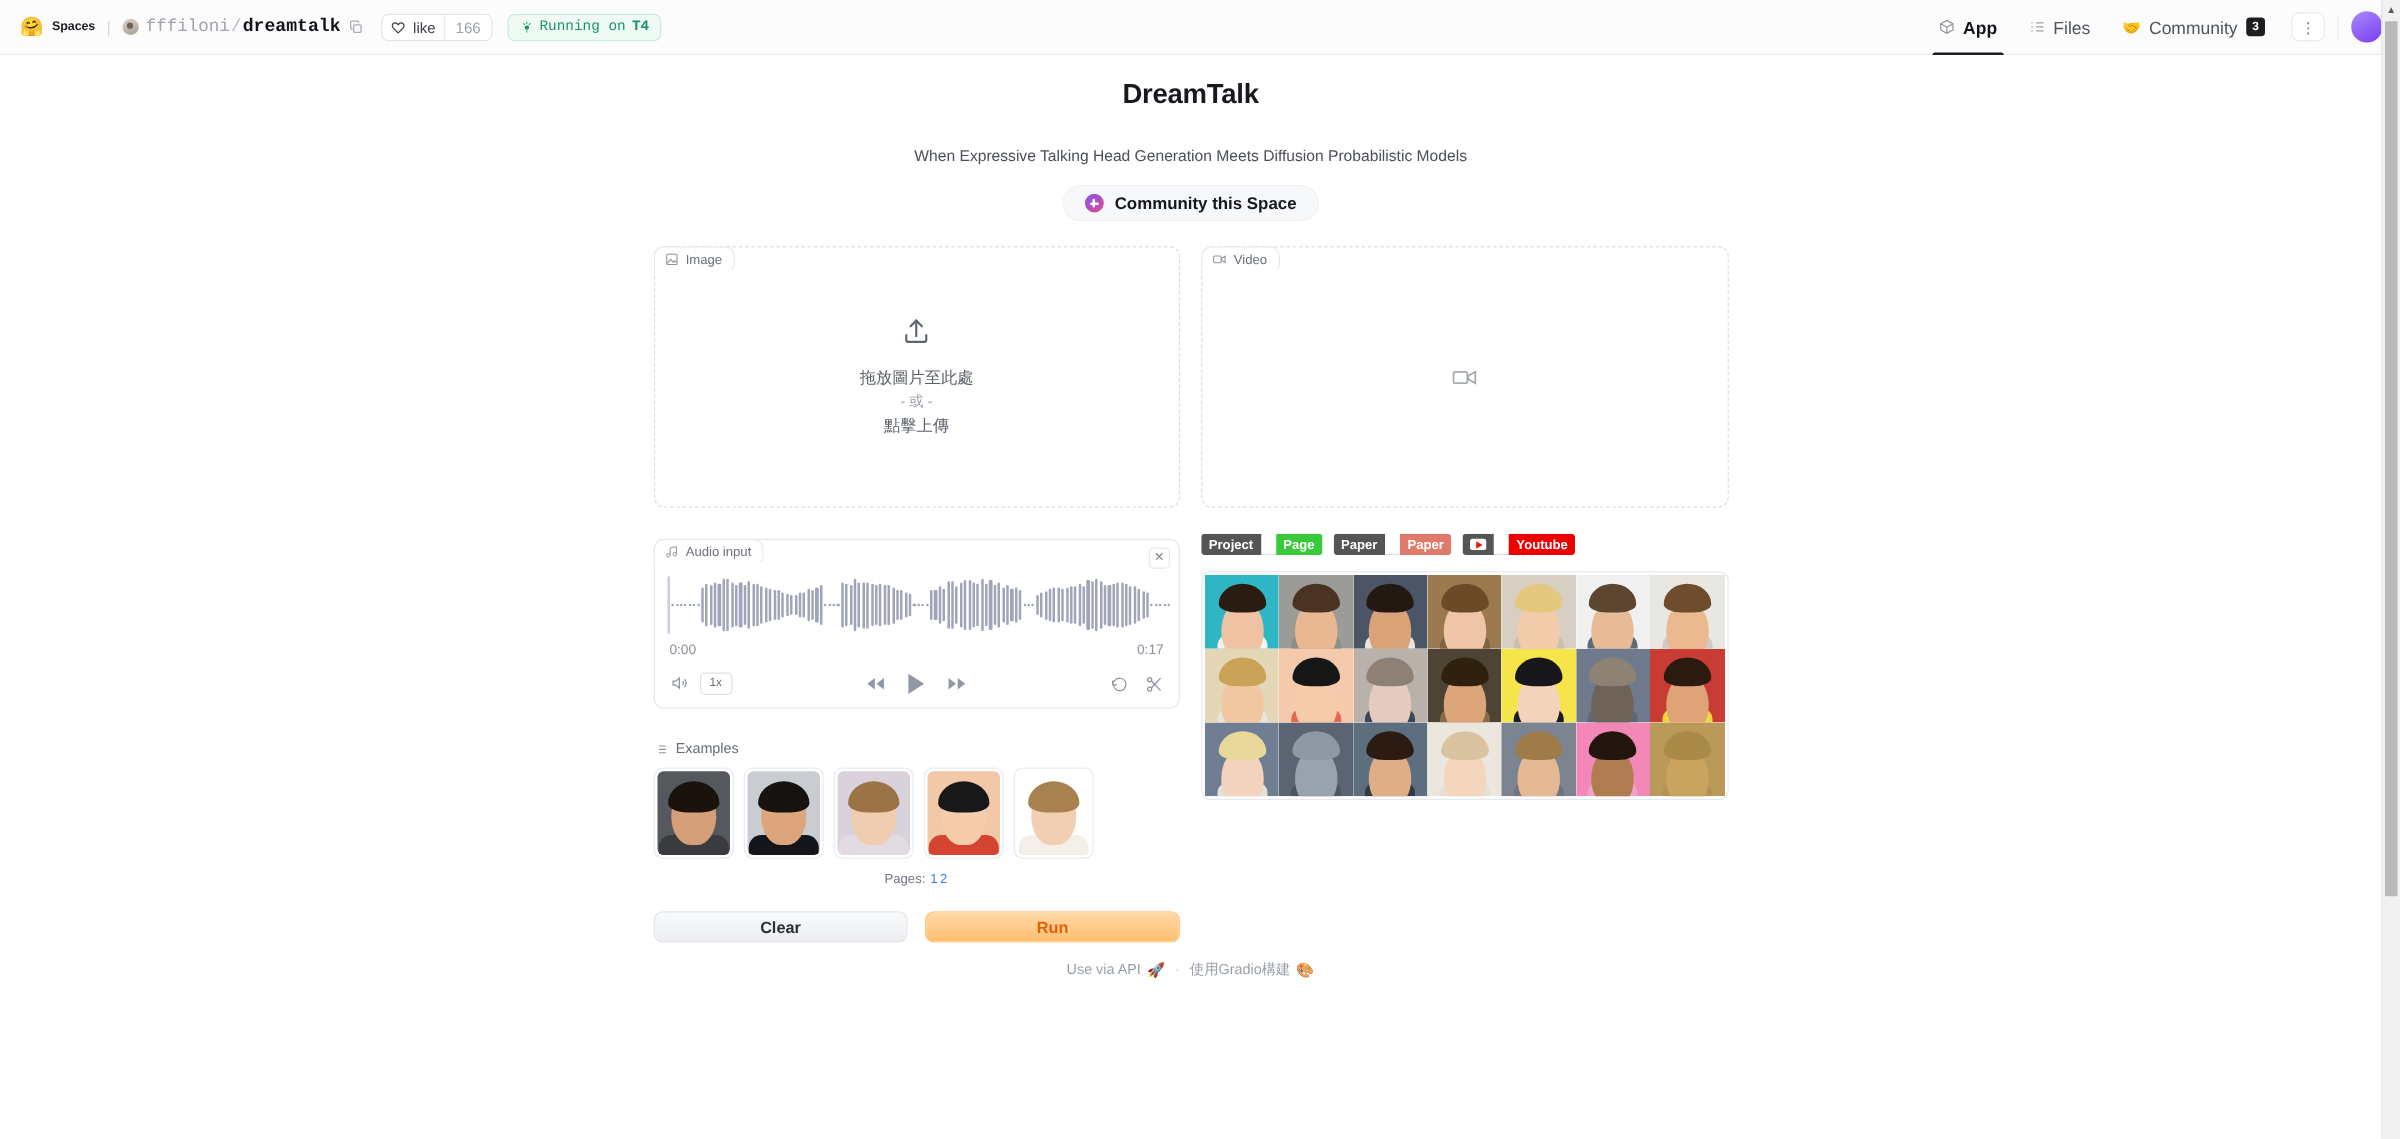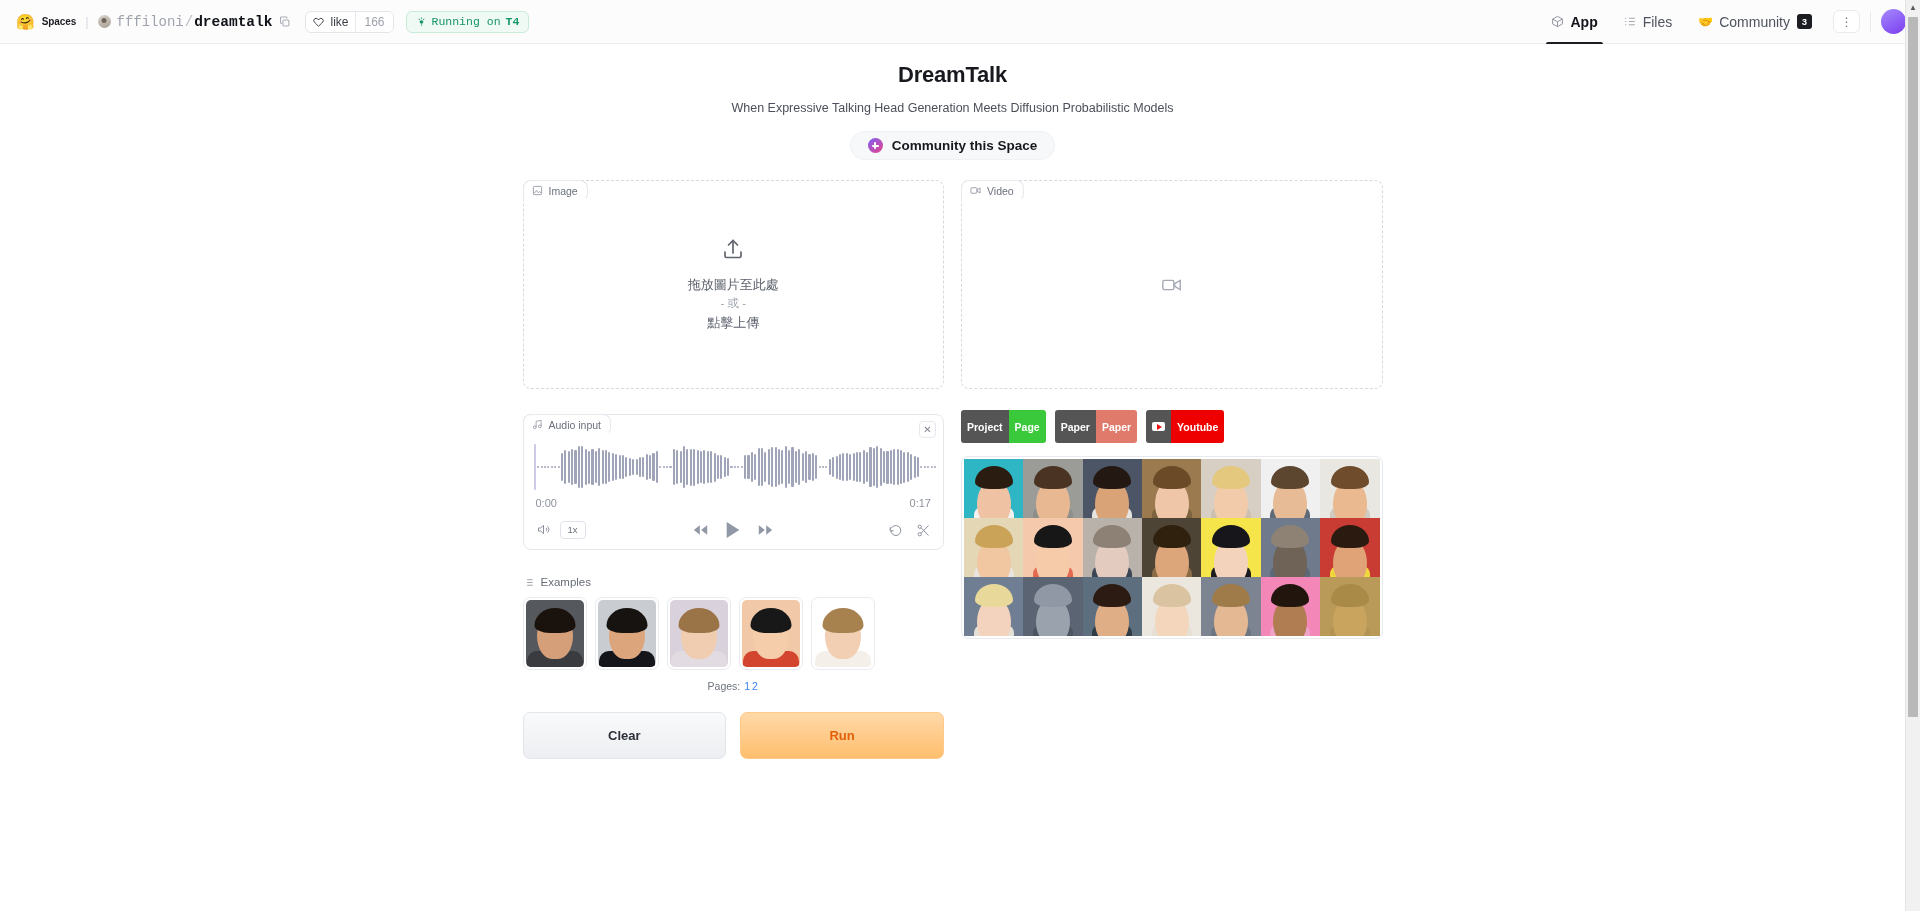--- a/index.html
+++ b/index.html
@@ -119,21 +119,21 @@
     position: absolute; top: 44px; left: 0; right: 15px; bottom: 0;
     background: #fff; overflow: hidden;
   }
   .wrap { width: 860px; margin: 0 auto; padding-top: 12px; position: relative; }
 
   .app-title {
     text-align:center; font-size: 22px; font-weight: 700; color: #17191e;
     letter-spacing: -0.2px; margin: 6px 0 0;
   }
   .app-sub {
-    text-align:center; font-size: 12.5px; color: #4b4f59; margin-top: 13px;
+    text-align:center; font-size: 12.5px; color: #4b4f59; margin-top: 30px;
   }
   .dup-row { display:flex; justify-content:center; margin-top: 16px; }
   .dup-btn {
     display:inline-flex; align-items:center; gap: 9px;
     height: 29px; padding: 0 17px;
     background: #f7f8fa; border: 1px solid #f0f1f4; border-radius: 16px;
     font-size: 13.5px; font-weight: 700; color: #16181d; cursor: pointer;
   }
   .dup-icon {
     width: 15px; height: 15px; border-radius: 50%;
@@ -227,23 +227,24 @@
   }
   .dd-value {
     flex:1; min-width:0; font-size: 12px; color: #2b2f37;
     overflow:hidden; white-space:nowrap; text-overflow:clip;
   }
   .caret { width:0;height:0;border-left:4px solid transparent;border-right:4px solid transparent;border-top:4.5px solid #6d727c; flex:none;}
 
   
   .badges { display:flex; gap: 9px; margin-top: 21px; }
   .shield {
-    display:inline-flex; height: 33px; border-radius: 3px; overflow:hidden;
+    display:inline-flex; height: 17px; border-radius: 3px; overflow:hidden;
     font-size: 10.5px; font-weight: 700; cursor:pointer;
     box-shadow: inset 0 -1px 0 rgba(0,0,0,.12);
+    gap: 12px;
   }
   .shield-l {
     background:#555; color:#fff; display:flex; align-items:center;
     padding: 0 6px; gap: 4px;
   }
   .shield-r { color:#fff; display:flex; align-items:center; padding: 0 6px; }
   .yt-tri {
     width:0;height:0;border-left:5px solid #e11;border-top:3px solid transparent;
     border-bottom:3px solid transparent; margin-left:1px;
   }
@@ -290,21 +291,21 @@
   }
   .ex-img { width:100%; height:100%; border-radius:5px; position:relative; overflow:hidden; }
   .pages {
     text-align:center; margin-top: 10px; font-size: 10.5px; color:#6e737e;
   }
   .pages a { color:#3b82f6; text-decoration:none; cursor:pointer; margin: 0 1px; }
 
   
   .actions { display:flex; gap: 14px; margin-top: 20px; }
   .btn {
-    flex:1; height: 47px; border-radius: 7px;
+    flex:1; height: 25px; border-radius: 7px;
     display:flex; align-items:center; justify-content:center;
     font-size: 13px; font-weight: 600; cursor:pointer;
     border: 1px solid transparent;
   }
   .btn-clear {
     background: linear-gradient(180deg,#f9fafb,#eceef1);
     border-color:#e2e5e9; color:#2c3038;
   }
   .btn-run {
     background: linear-gradient(180deg,#ffd9a8,#ffbe6e);
@@ -829,15 +830,26 @@
                 <div class="bg" style="background:#b99a58"></div>
                 <div class="neck" style="background:#b39353"></div>
                 <div class="head" style="background:#c9a45e"></div>
                 <div class="hair" style="background:#a98a47"></div>
               </div>
             </div>
       </div>
     </div>
   </div>
 
+  <div class="footer">
+    <a>
+      <span>Use via API</span>
+      <span>🚀</span>
+    </a>
+    <span class="dot">·</span>
+    <a>
+      <span>使用Gradio構建</span>
+      <span>🎨</span>
+    </a>
+  </div>
 
 </div>
 </div>
 
 </body></html>

